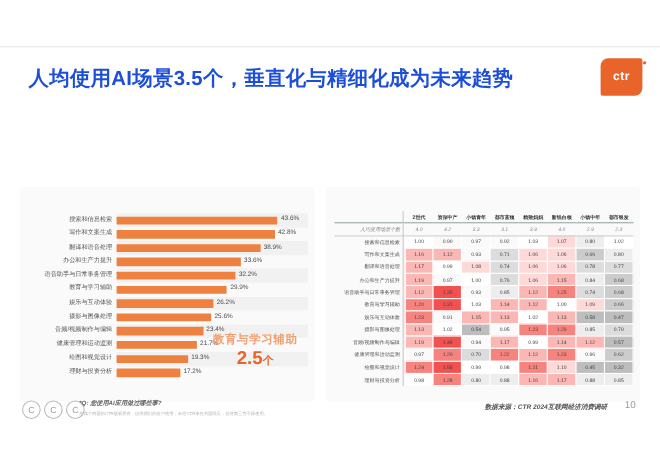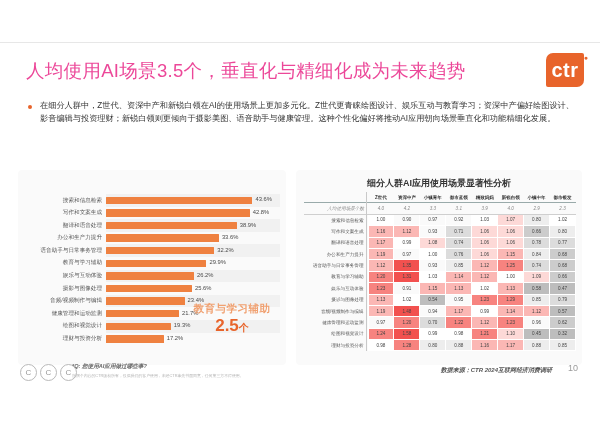--- a/index.html
+++ b/index.html
@@ -16,28 +16,28 @@
 
   
   .logo{position:absolute;right:12px;top:53px;width:42px;height:38px;}
   .logo-sq{
     position:absolute;left:0;top:0;width:38px;height:34px;
     background:#e8642b;border-radius:7px 2px 7px 2px;
   }
   .logo-txt{
     position:absolute;left:0;top:0;width:38px;height:34px;
     display:flex;align-items:center;justify-content:center;
-    color:#fff;font-size:20px;font-weight:bold;letter-spacing:.5px;
+    color:#fff;font-size:11px;font-weight:bold;letter-spacing:.5px;
   }
   .logo-dot{position:absolute;right:0;top:1px;color:#e8642b;font-size:7px;}
 
   
   .headline{
     position:absolute;left:26px;top:58px;
-    font-size:18.5px;font-weight:normal;color:#ec4899;
+    font-size:18.5px;font-weight:bold;color:#1d4ed8;
     letter-spacing:.3px;white-space:nowrap;
   }
 
   
   .bullets{position:absolute;left:26px;top:100px;width:548px;}
   .bullet{position:relative;padding-left:14px;margin-bottom:7px;}
   .bullet::before{
     content:"";position:absolute;left:2px;top:5px;
     width:4px;height:4px;border-radius:50%;background:#e8642b;
   }
@@ -117,23 +117,20 @@
 
   <div class="logo">
     <div class="logo-sq"></div>
     <div class="logo-txt">ctr</div>
     <div class="logo-dot">●</div>
   </div>
 
   <div class="headline">人均使用AI场景3.5个，垂直化与精细化成为未来趋势</div>
 
   <div class="bullets">
-    <div class="bullet">
-      <div class="bullet-txt">在细分人群中，Z世代、资深中产和新锐白领在AI的使用场景上更加多元化。Z世代更青睐绘图设计、娱乐互动与教育学习；资深中产偏好绘图设计、影音编辑与投资理财；新锐白领则更倾向于摄影美图、语音助手与健康管理。这种个性化偏好将推动AI应用朝向场景垂直化和功能精细化发展。</div>
-    </div>
   </div>
 
   <div class="panel panel-left">
     <div class="chart" id="chart">
         <div class="row">
           <div class="row-band"></div>
           <div class="row-label">搜索和信息检索</div>
           <div class="bar-wrap">
             <div class="bar" style="width: 146.496px; background: rgb(239, 129, 64);"></div>
             <div class="bar-val" style="left: 149.496px;">43.6%</div>
@@ -231,21 +228,20 @@
   </div>
 
   <div class="callout">
     <div class="callout-l1">教育与学习辅助</div>
     <div class="callout-l2">
       <span>2.5</span><span class="unit">个</span>
     </div>
   </div>
 
   <div class="panel panel-right">
-    <div class="panel-title">细分人群AI应用使用场景显著性分析</div>
     <div class="tbl-wrap">
       <div class="vline"></div>
       <table id="tbl">
           <thead>
             <tr>
               <th class="rowhead"></th>
               <th>Z世代</th>
               <th>资深中产</th>
               <th>小镇青年</th>
               <th>都市蓝领</th>

